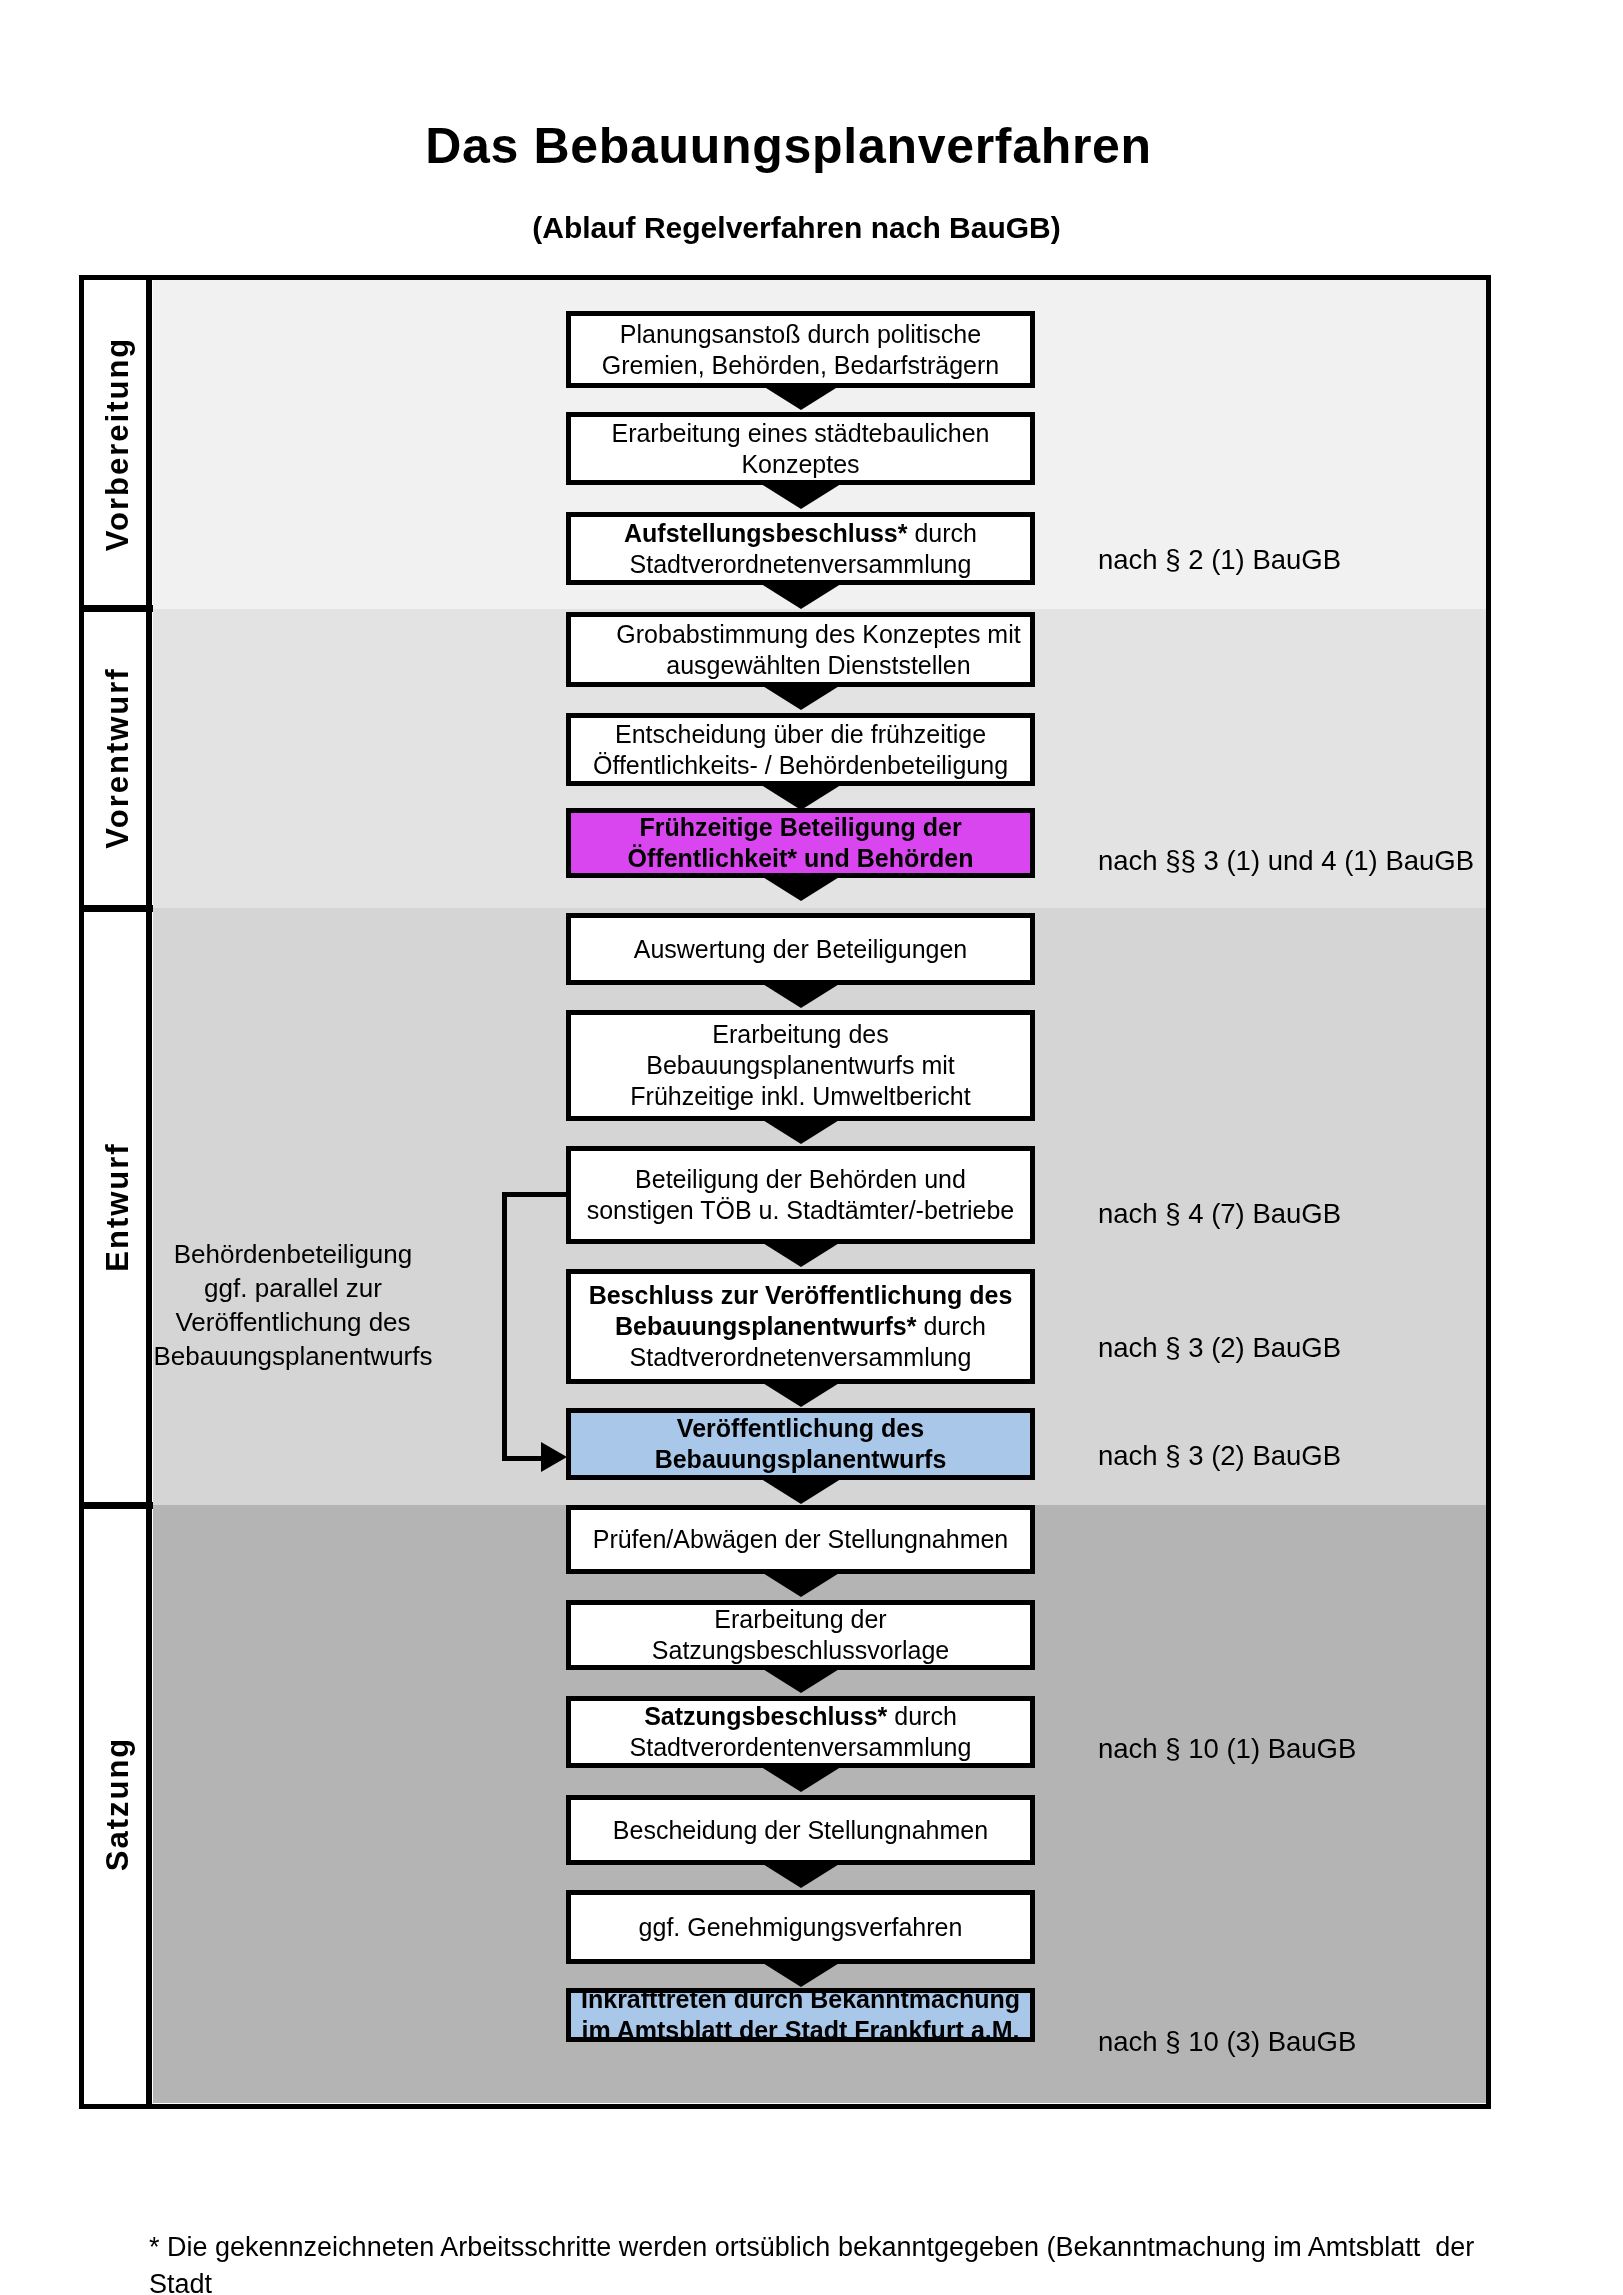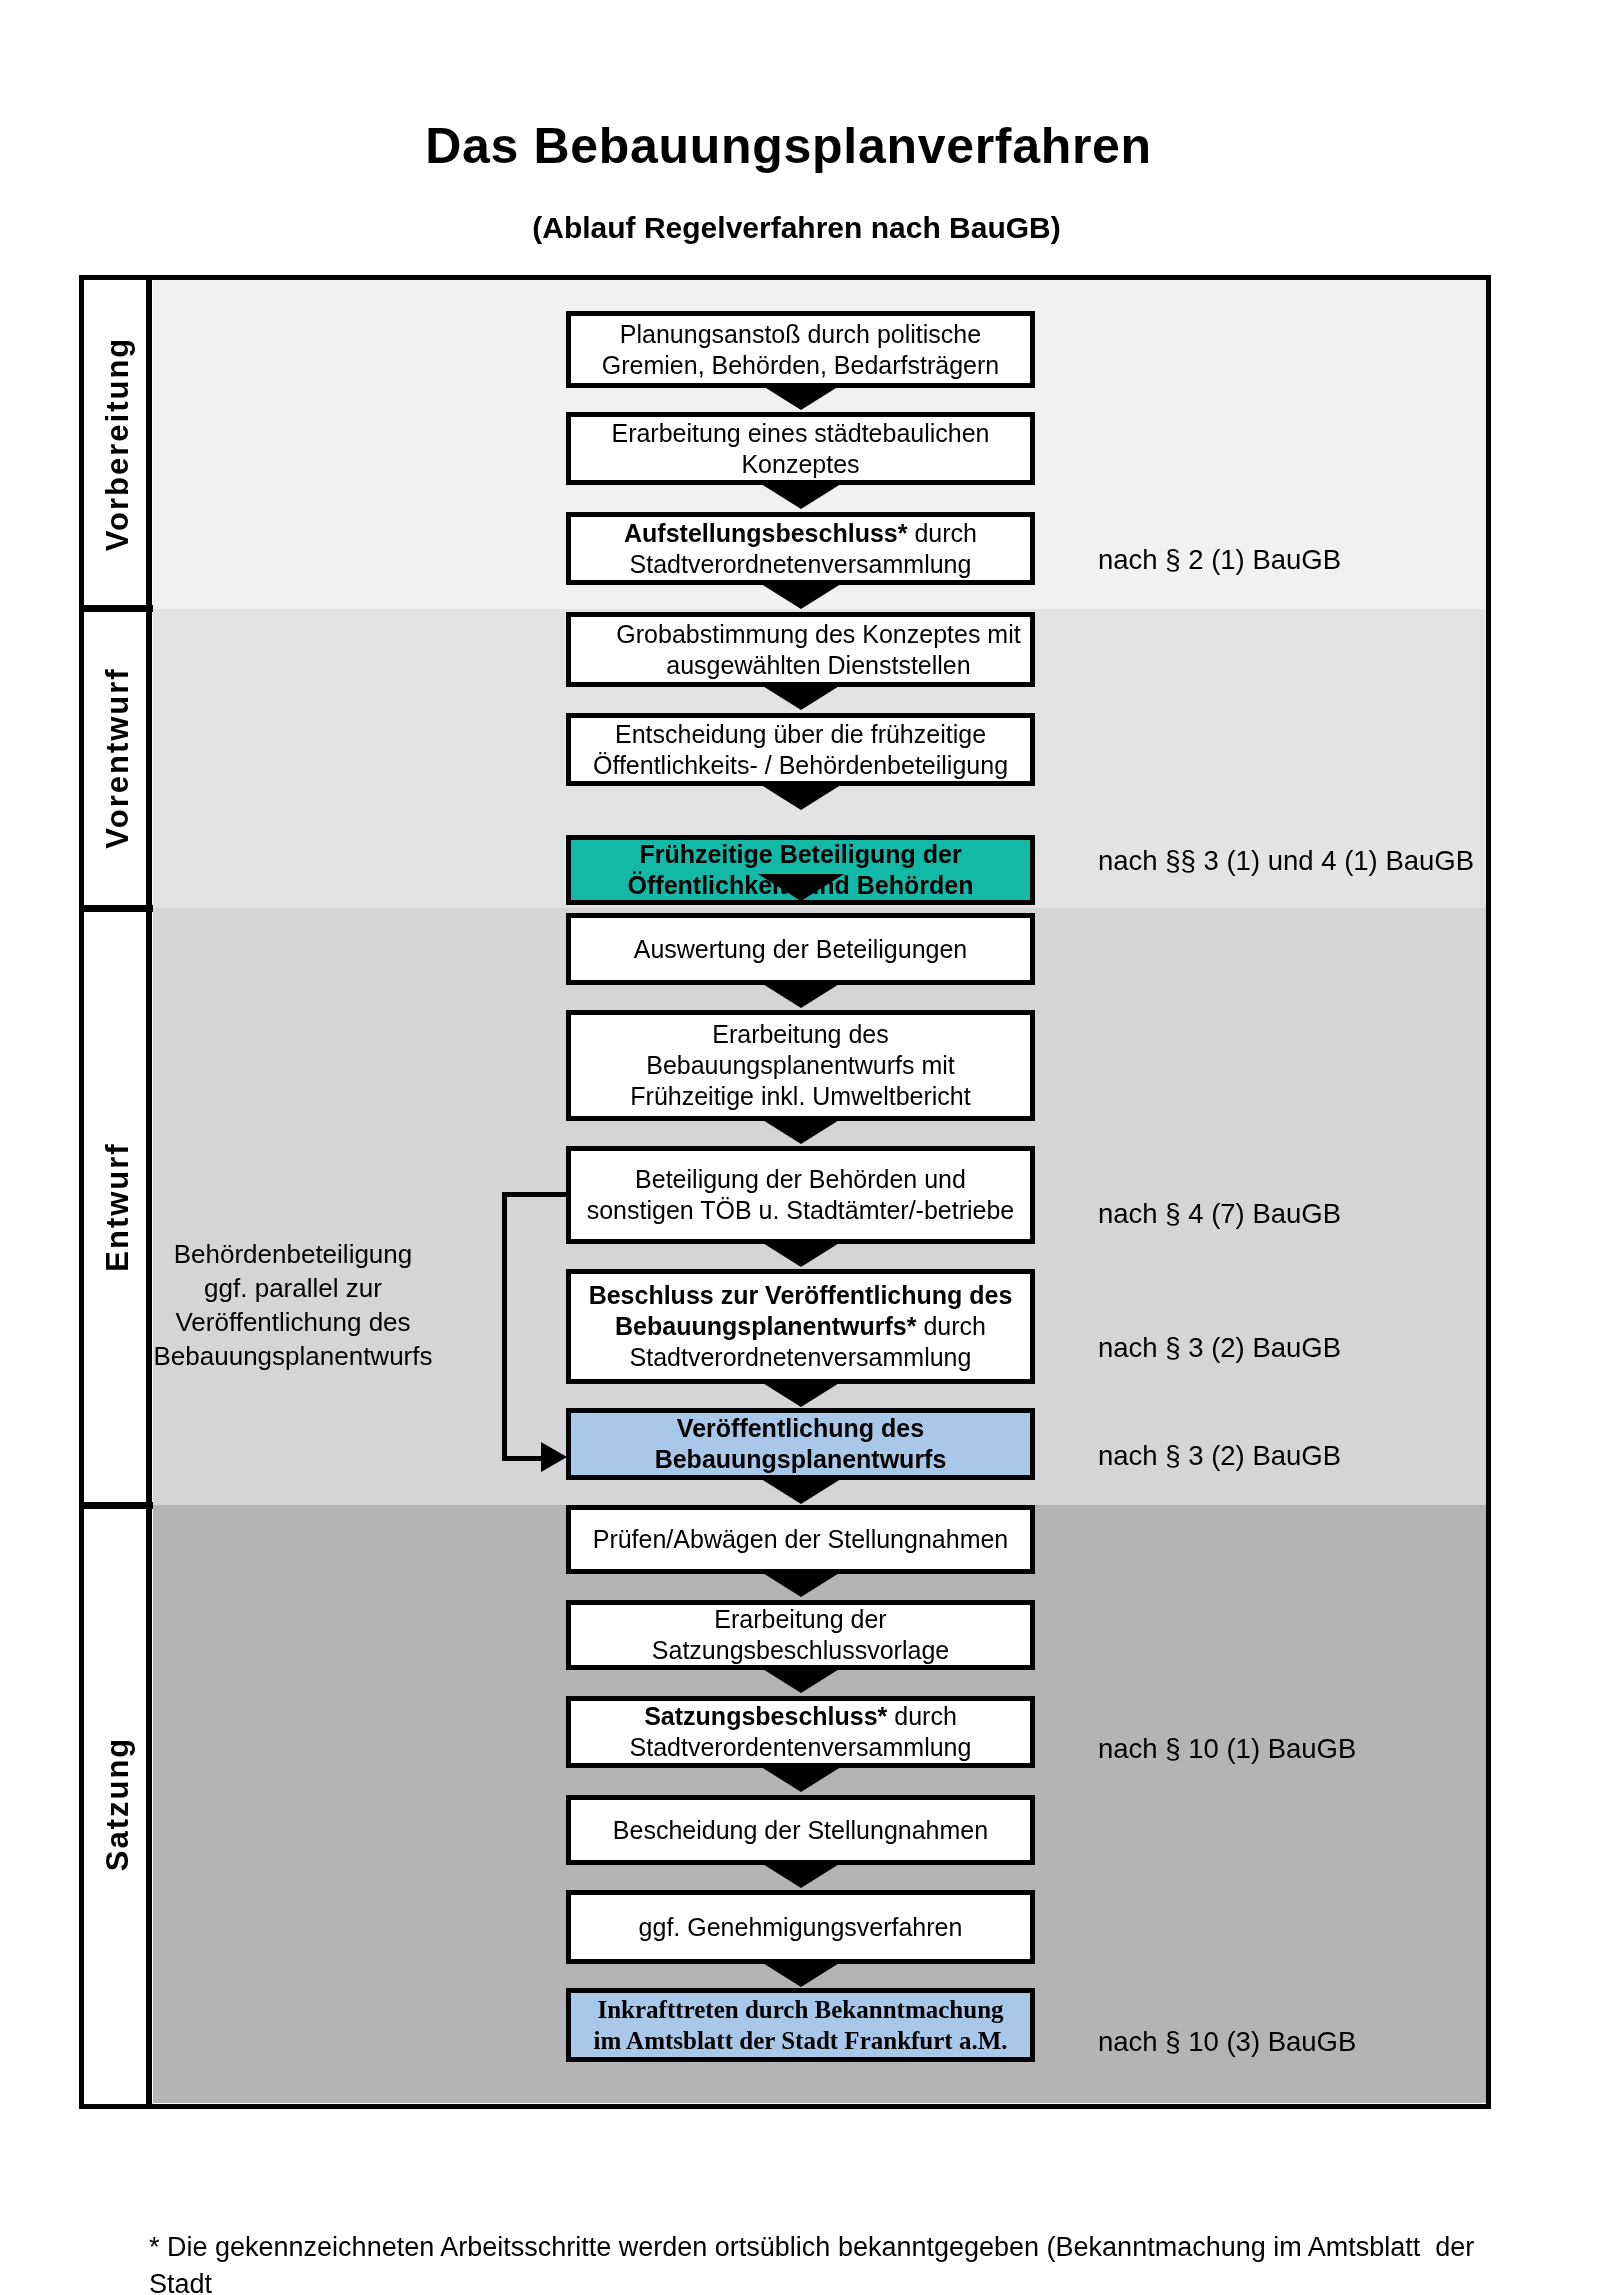--- a/index.html
+++ b/index.html
@@ -101,21 +101,21 @@
           <div class="flow-node" style="top: 332px; height: 75px; padding-left: 36px;">
             <div><span>Grobabstimmung des Konzeptes mit</span></div>
             <div><span>ausgewählten Dienststellen</span></div>
           </div>
           <div class="down-arrow" style="left: 674px; top: 403px;"></div>
           <div class="flow-node" style="top: 433px; height: 73px;">
             <div><span>Entscheidung über die frühzeitige</span></div>
             <div><span>Öffentlichkeits- / Behördenbeteiligung</span></div>
           </div>
           <div class="down-arrow" style="left: 674px; top: 503px;"></div>
-          <div class="flow-node highlight" style="top: 528px; height: 70px; background: #14b8a6; margin-top: 27px;">
+          <div class="flow-node highlight" style="top: 528px; height: 70px; background: #d946ef;">
             <div><span>Frühzeitige Beteiligung der</span></div>
             <div><span>Öffentlichkeit* und Behörden</span></div>
           </div>
           <div class="down-arrow" style="left: 674px; top: 594px;"></div>
           <div class="law-ref" style="top: 581px;">nach §§ 3 (1) und 4 (1) BauGB</div>
           <div class="flow-node" style="top: 633px; height: 72px;">
             <div><span>Auswertung der Beteiligungen</span></div>
           </div>
           <div class="down-arrow" style="left: 674px; top: 701px;"></div>
           <div class="flow-node" style="top: 730px; height: 111px;">
@@ -159,21 +159,21 @@
           <div class="down-arrow" style="left: 674px; top: 1485px;"></div>
           <div class="law-ref" style="top: 1469px;">nach § 10 (1) BauGB</div>
           <div class="flow-node" style="top: 1515px; height: 70px;">
             <div><span>Bescheidung der Stellungnahmen</span></div>
           </div>
           <div class="down-arrow" style="left: 674px; top: 1581px;"></div>
           <div class="flow-node" style="top: 1610px; height: 74px;">
             <div><span>ggf. Genehmigungsverfahren</span></div>
           </div>
           <div class="down-arrow" style="left: 674px; top: 1680px;"></div>
-          <div class="flow-node highlight" style="top: 1708px; height: 74px; background: rgb(169, 199, 232); font-family: Liberation Serif, serif;">
+          <div class="flow-node highlight" style="top: 1708px; height: 54px; background: rgb(169, 199, 232);">
             <div><span class="b">Inkrafttreten</span><span> durch Bekanntmachung</span></div>
             <div><span>im Amtsblatt der Stadt Frankfurt a.M.</span></div>
           </div>
           <div class="law-ref" style="top: 1762px;">nach § 10 (3) BauGB</div>
         </div>
 
       <div class="side-note">
         <div>Behördenbeteiligung</div>
         <div>ggf. parallel zur</div>
         <div>Veröffentlichung des</div>

